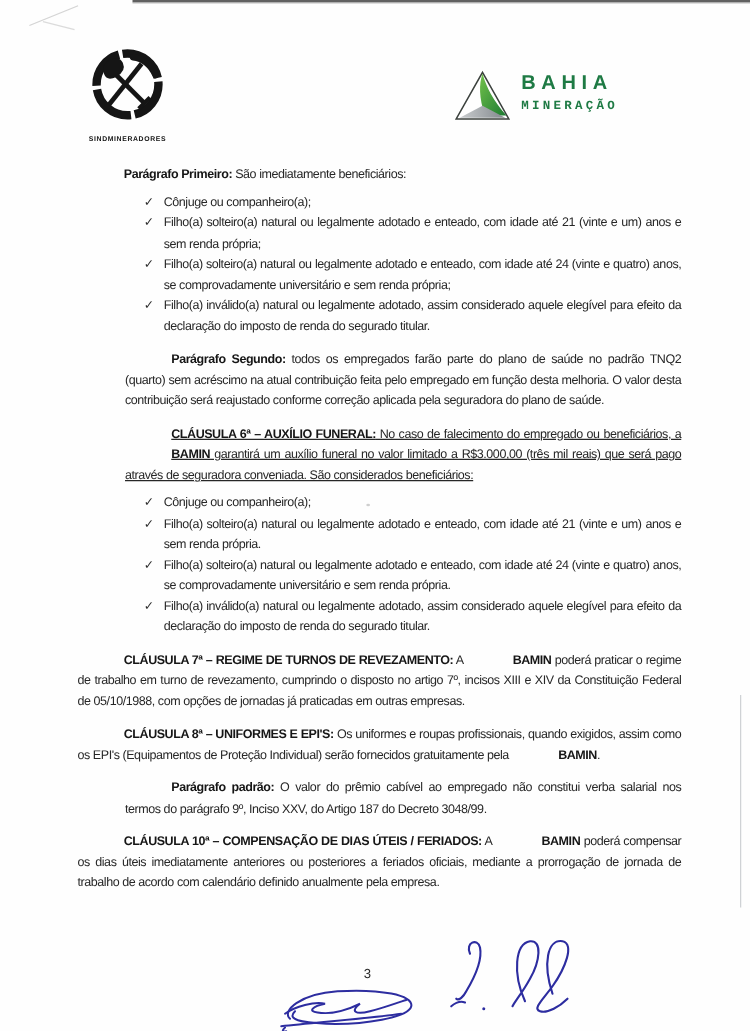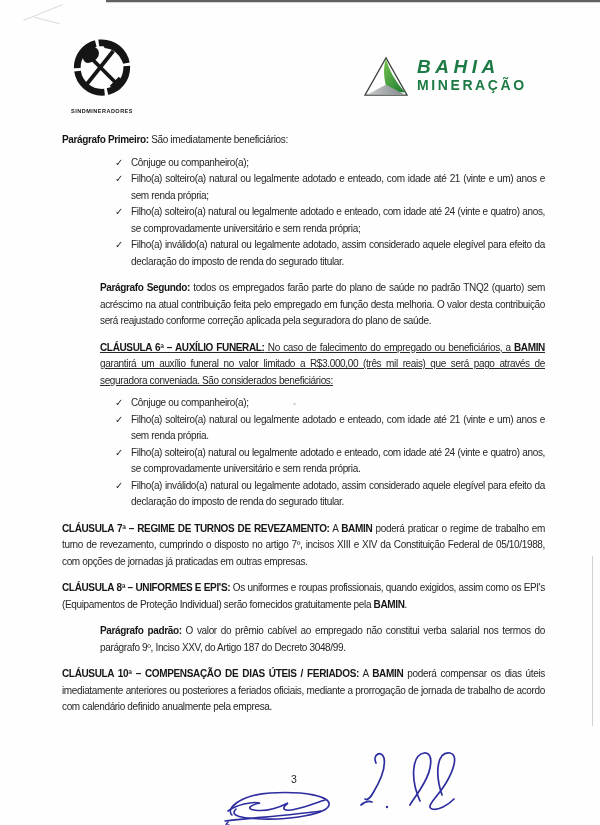--- a/index.html
+++ b/index.html
@@ -13,27 +13,27 @@
   .top-edge2{position:absolute;top:2px;left:106px;width:494px;height:1px;background:#b9b9b9;opacity:.6;}
   .scratch1{position:absolute;top:12px;left:22px;width:42px;height:1px;background:#c9c9c9;transform:rotate(-22deg);opacity:.8;}
   .scratch2{position:absolute;top:20px;left:34px;width:26px;height:1px;background:#d2d2d2;transform:rotate(14deg);opacity:.8;}
   .vline{position:absolute;top:556px;left:592px;width:1px;height:170px;background:#c3c7ca;opacity:.8;}
   .speck{position:absolute;top:403px;left:293px;width:3px;height:2px;background:#cfcfcf;border-radius:50%;}
   
   .union-logo{position:absolute;top:36px;left:66px;width:72px;text-align:center;}
   .union-caption{margin-top:2px;font-size:5.5px;font-weight:bold;letter-spacing:.5px;color:#141414;}
   .company-logo{position:absolute;top:56px;left:364px;display:flex;align-items:flex-start;}
   .company-text{margin-left:9px;color:#1e7a44;font-weight:bold;margin-top:1px;}
-  .company-line1{font-size:19px;letter-spacing:4.5px;line-height:19px;font-style:italic;}
-  .company-line2{font-size:14px;letter-spacing:2.6px;line-height:19px;}
+  .company-line1{font-size:16px;letter-spacing:4.5px;line-height:19px;}
+  .company-line2{font-size:10px;letter-spacing:2.6px;line-height:19px;font-family:Liberation Mono, monospace;}
   
   .content{position:absolute;top:122px;left:62px;width:483px;font-size:10px;letter-spacing:-.35px;line-height:16.5px;text-align:justify;}
   .content p{margin:10px 0 0 0;}
   .content p.indent{margin-left:38px;}
-  .content b{color:#161616;}
+  .content b{color:#161616;margin-left:37px;}
   ul.doc-list{list-style:none;margin:6px 0 0 0;padding:0 0 0 53px;}
   ul.doc-list li{position:relative;padding-left:16px;text-align:justify;}
   .check{position:absolute;left:0;top:0;font-size:10px;color:#2e2e2e;}
   [data-name="beneficiaries-list-1"]{margin-top:6px;}
   [data-name="beneficiaries-list-2"]{margin-top:6px;}
   [data-name="clausula-6"]{margin-top:26px;text-decoration:underline;}
   [data-name="clausula-7"]{margin-top:20px;}
   [data-name="clausula-8"]{margin-top:10px;}
   [data-name="clausula-9"]{margin-top:10px;}
   [data-name="paragrafo-unico"]{margin-top:9px;}

